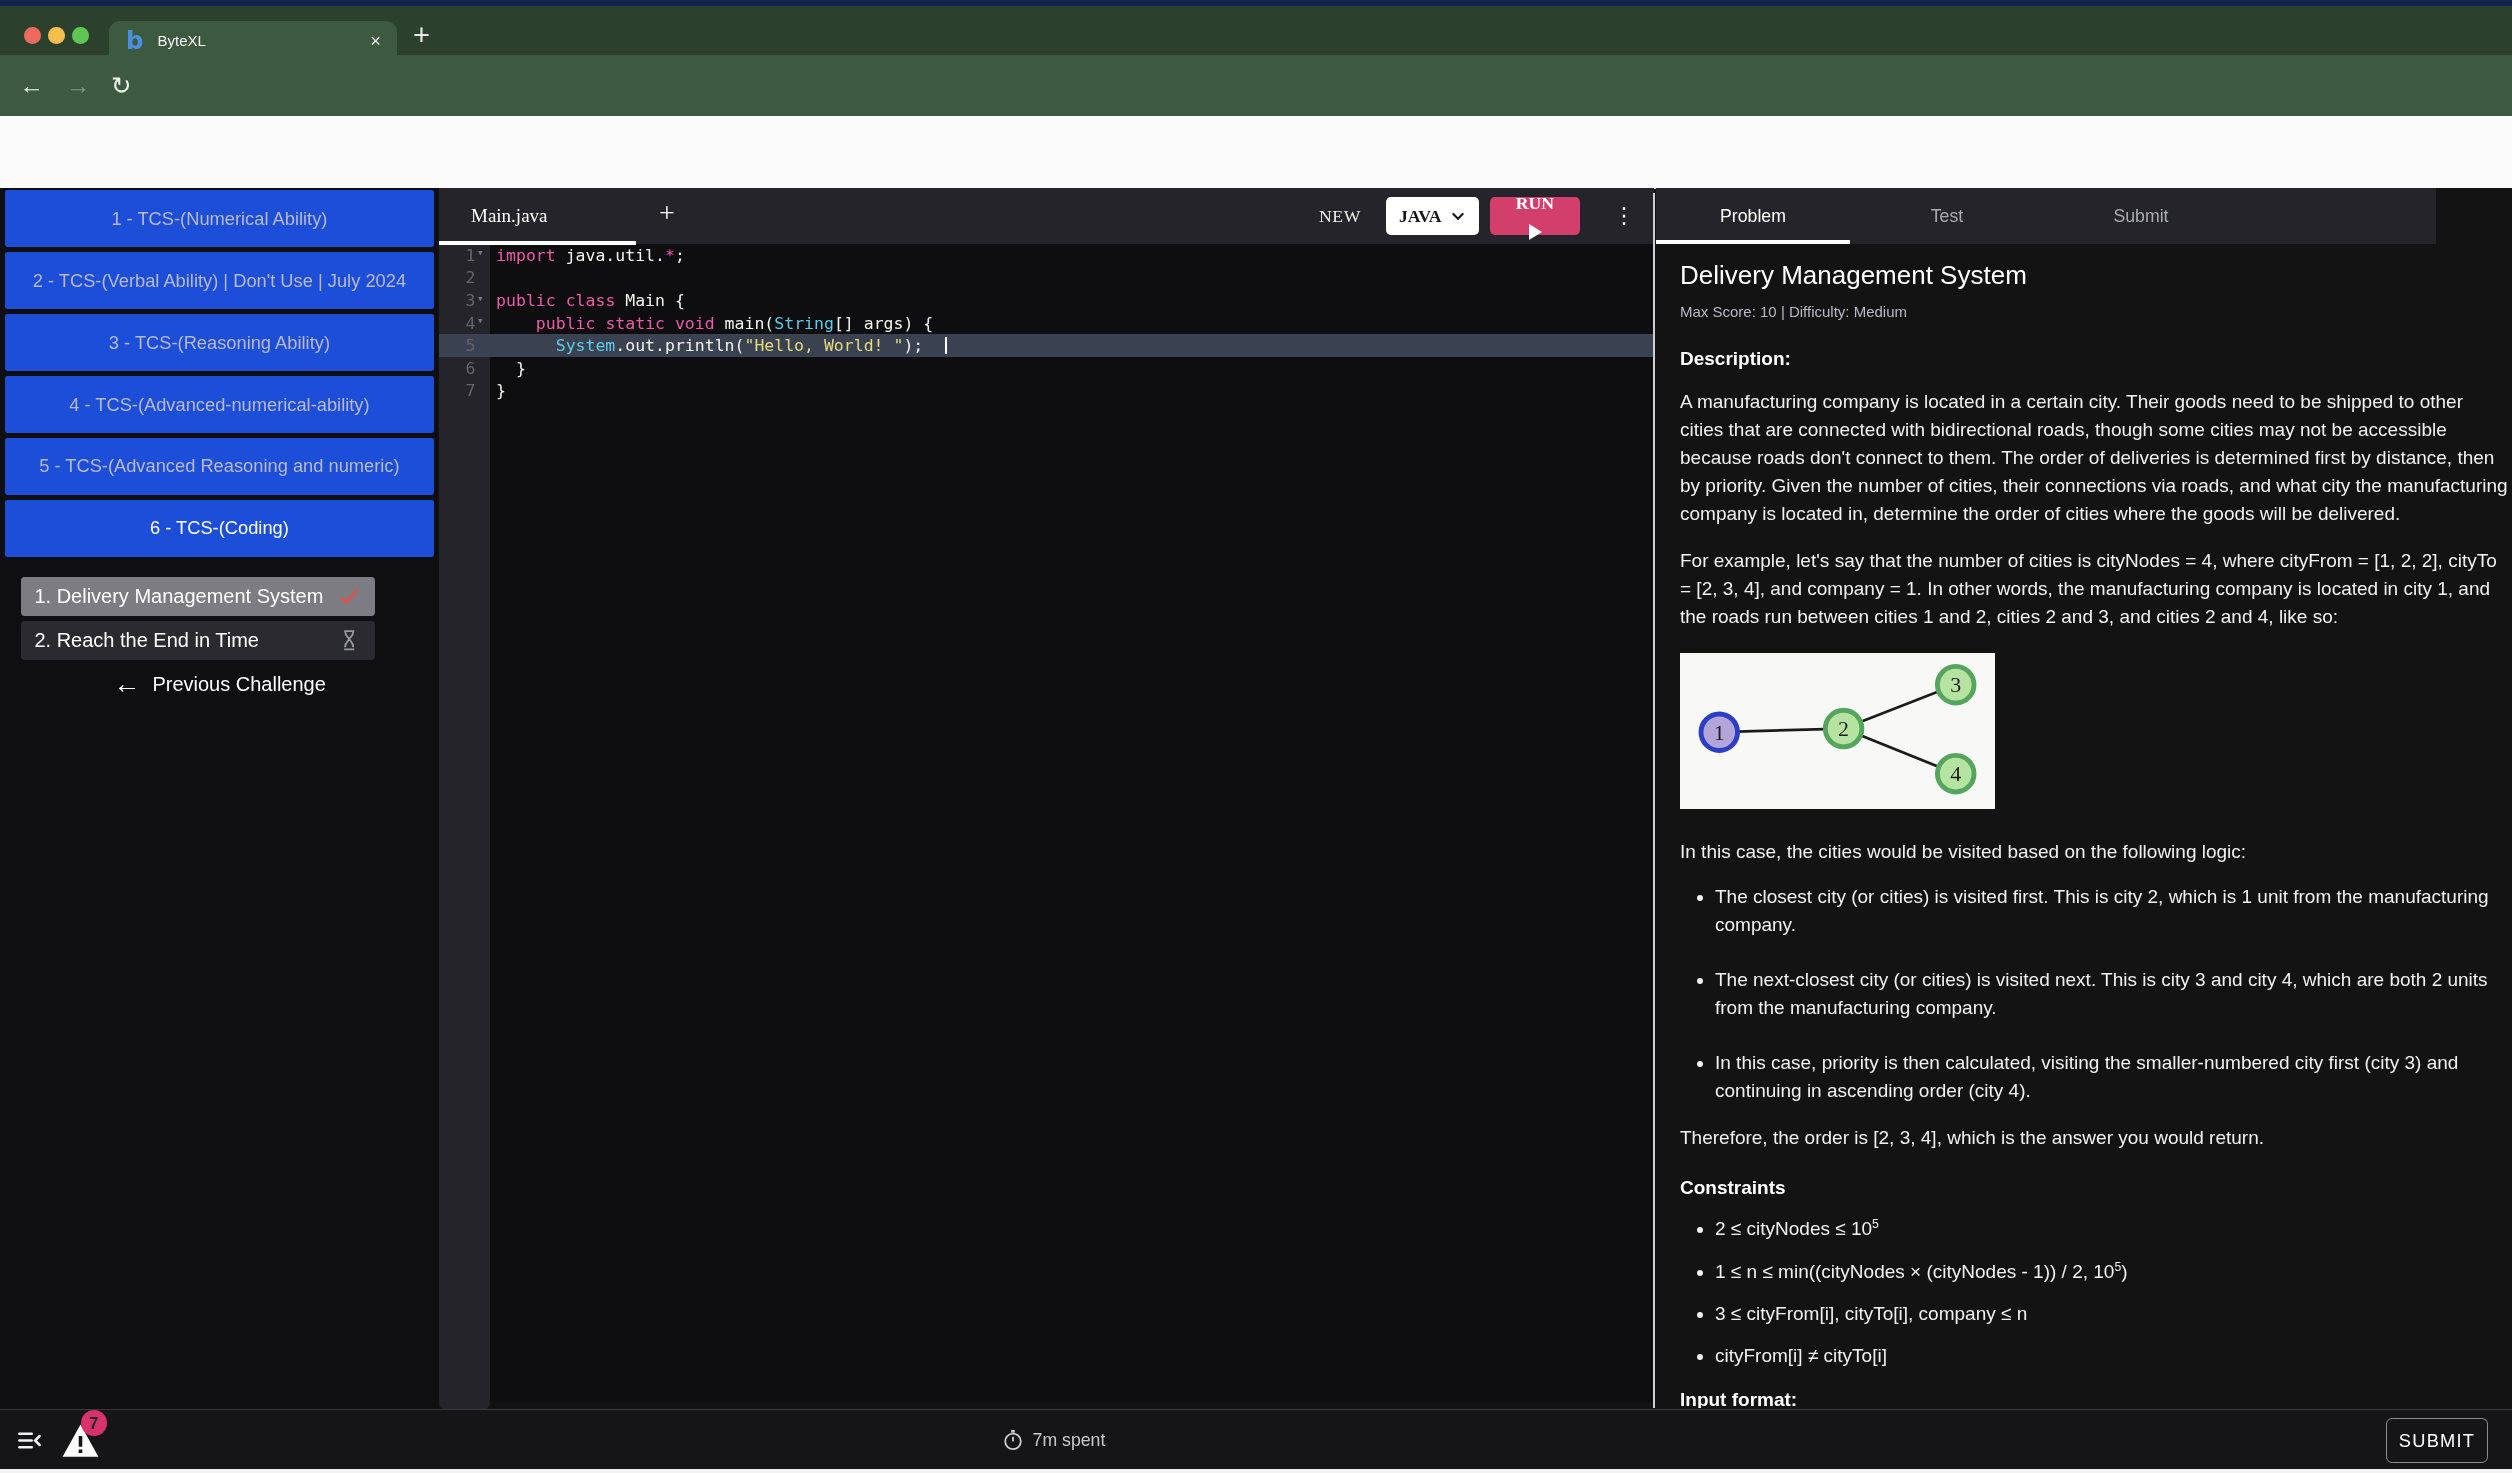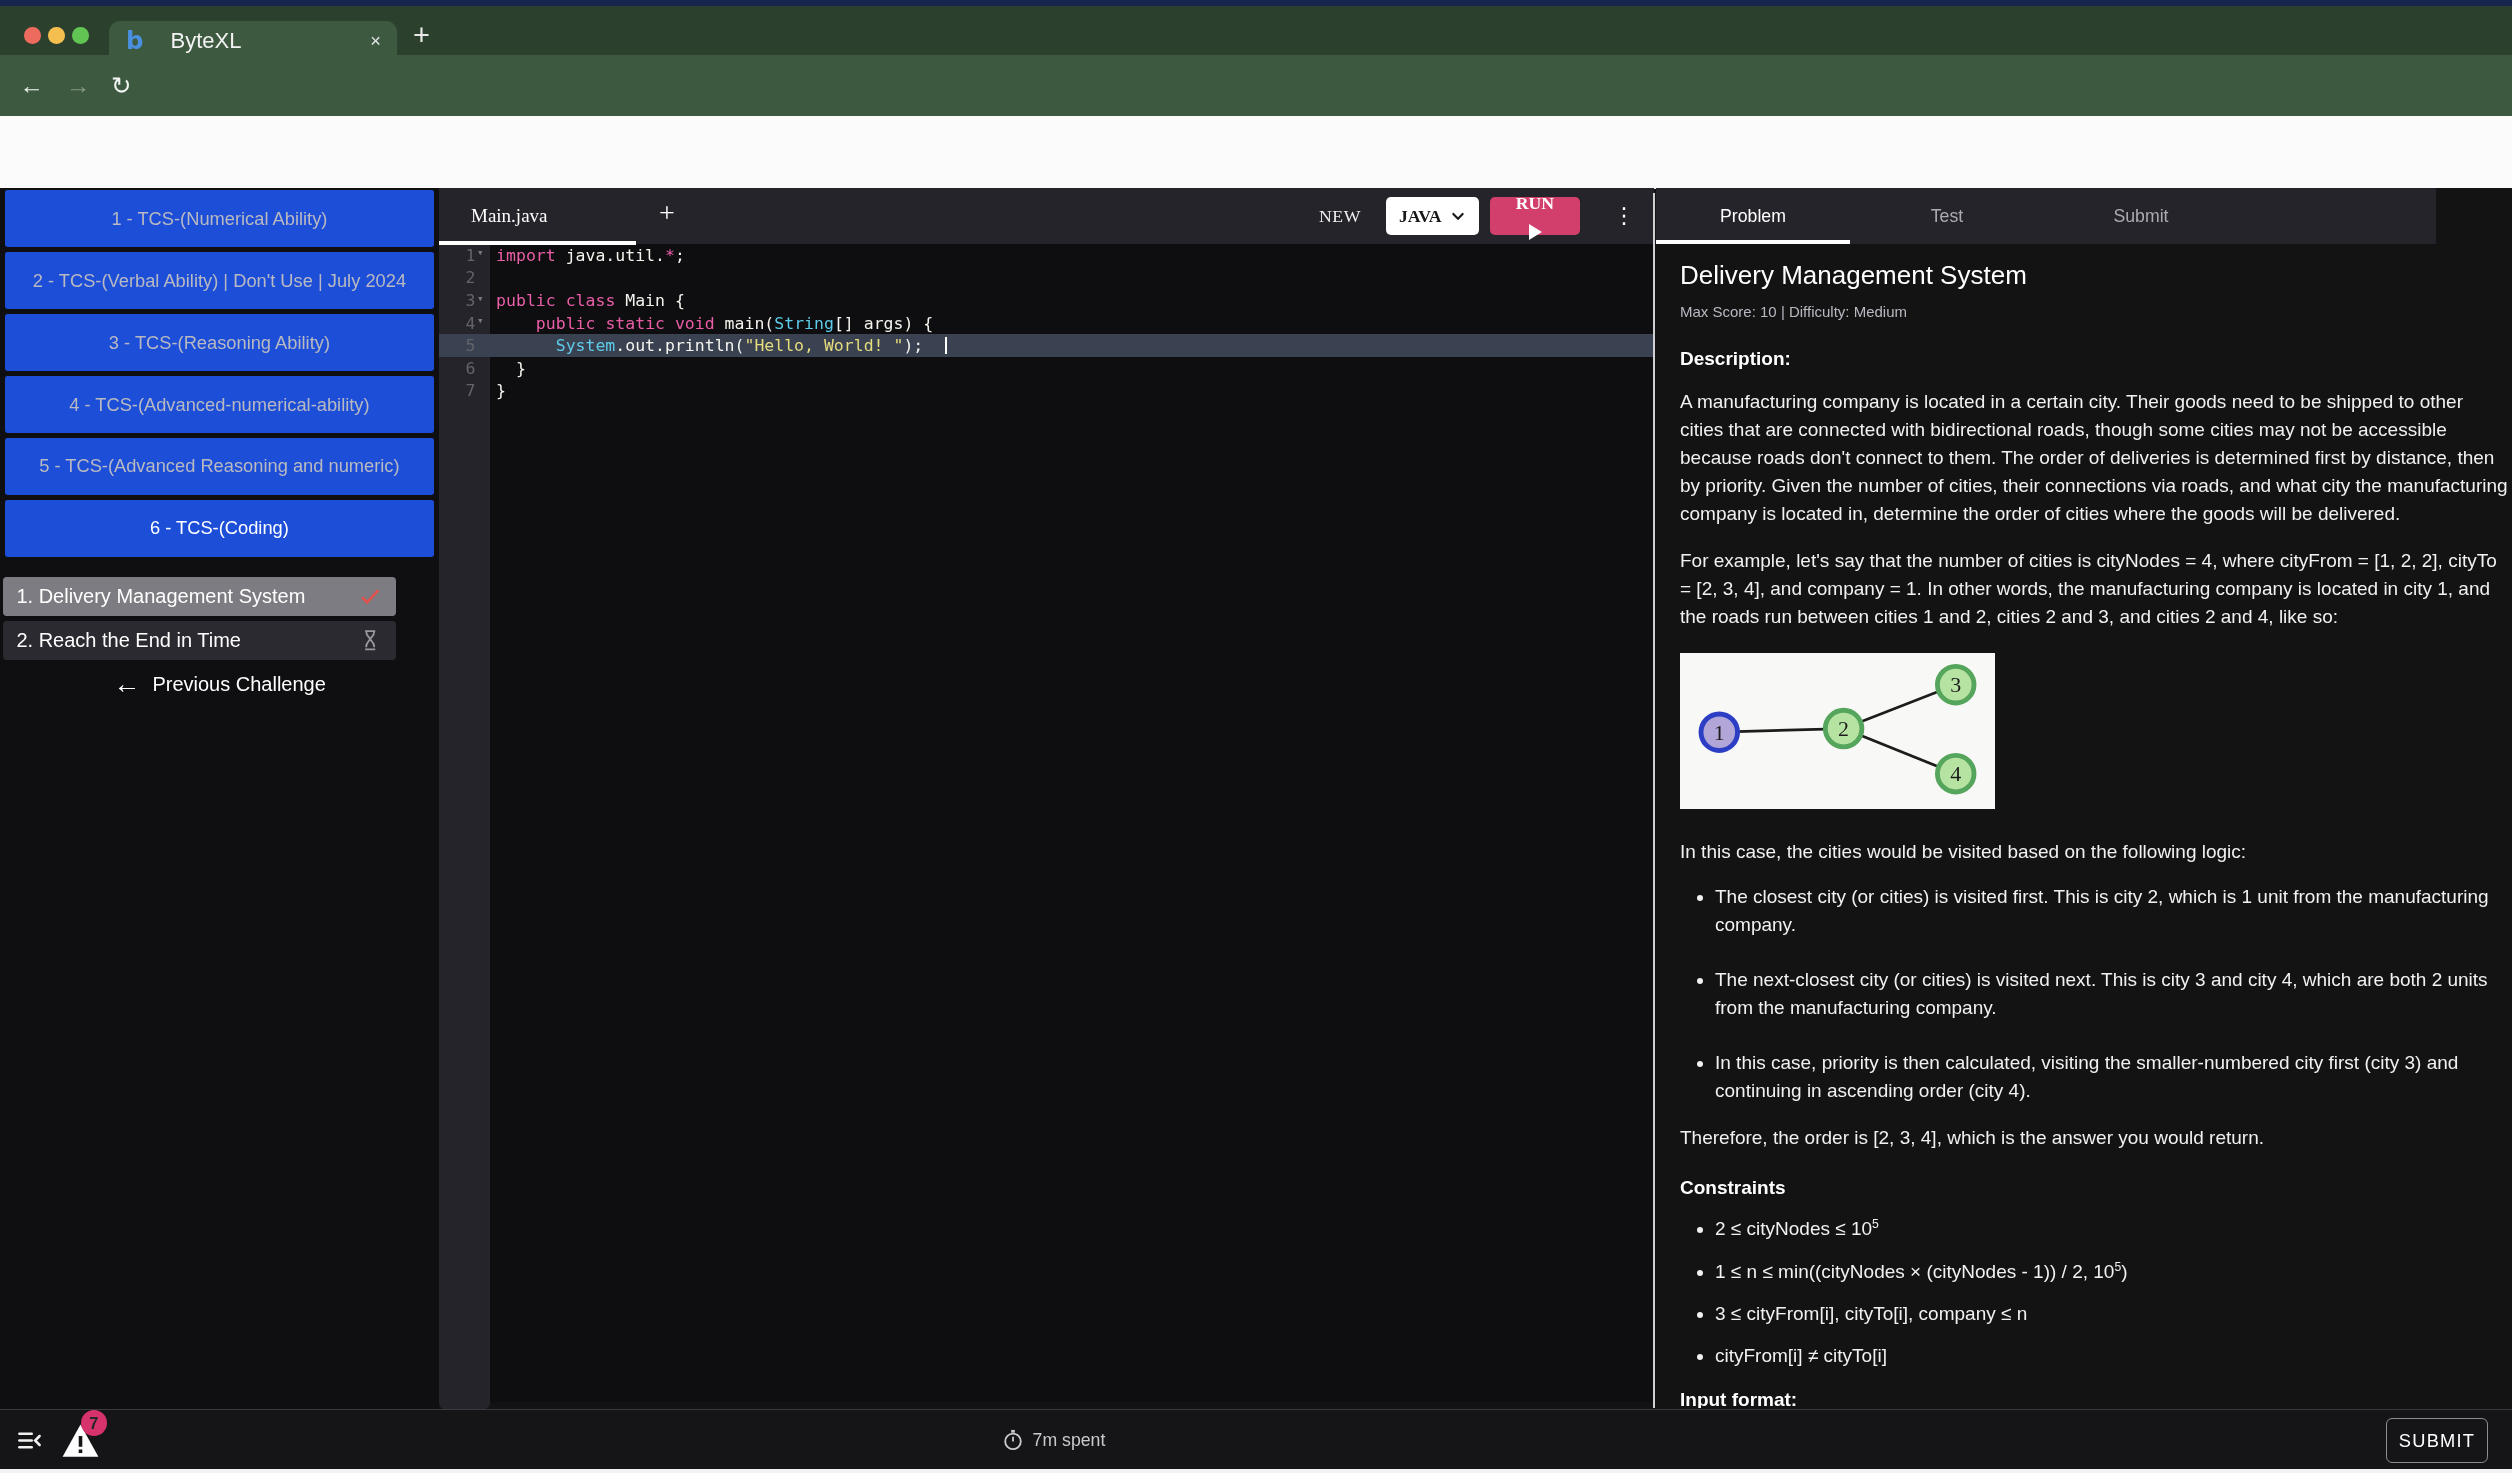--- a/index.html
+++ b/index.html
@@ -6,21 +6,21 @@
   .screen{position:relative;width:2512px;height:1474px;overflow:hidden;
     font-family:"Liberation Sans",sans-serif;background:#121214;}
   
   .top-edge{position:absolute;left:0;top:0;width:2512px;height:6.1px;background:#15254e;}
   .tabs-row{position:absolute;left:0;top:6.1px;width:2512px;height:49px;background:#2b402d;}
   .tl{position:absolute;top:21px;width:16.5px;height:16.5px;border-radius:50%;}
   .tl.r{left:24.4px;background:#ec6a5e;} .tl.y{left:48px;background:#f5bf4f;} .tl.g{left:72px;background:#61c554;}
   .btab{position:absolute;left:109px;top:14.7px;width:288px;height:40px;background:#3d5a41;
     border-radius:11px 11px 0 0;display:flex;align-items:center;color:#f2f2f2;}
   .btab .fav{margin-left:17px;font-size:24.4px;font-weight:bold;color:#4a90e2;font-family:"DejaVu Sans",sans-serif;}
-  .btab .ttl{margin-left:27px;font-size:22px;}
+  .btab .ttl{margin-left:14px;font-size:15px;}
   .btab .cls{position:absolute;right:16px;font-size:18.3px;color:#e6e6e6;}
   .newtab{position:absolute;left:413px;top:13.4px;font-size:29px;color:#e8e8e8;font-weight:200;}
   .url-row{position:absolute;left:0;top:55px;width:2512px;height:61px;background:#3d5a41;}
   .nav-ic{position:absolute;top:0;height:61px;display:flex;align-items:center;font-size:24.4px;color:#f0f3f0;}
   .url-pill{position:absolute;left:153px;top:65px;width:2009px;height:42px;border-radius:21px;background:#2f4733;
     display:flex;align-items:center;}
   .url-pill .host{margin-left:54px;font-size:21px;color:#eef2ee;}
   .url-pill .path{font-size:21px;color:#a3b5a3;}
   .url-star{position:absolute;right:14.7px;font-size:24.4px;color:#d3dcd3;}
   .ext{position:absolute;top:72px;width:28px;height:28px;}
@@ -39,21 +39,21 @@
   .search input::placeholder{color:#9aa0a6;}
   .uname{position:absolute;left:2380px;top:116px;height:72px;display:flex;align-items:center;
     font-size:21.4px;font-weight:600;color:#3c4043;}
   .avatar{position:absolute;left:2324px;top:136px;width:40px;height:40px;border-radius:50%;overflow:hidden;background:#4e7d85;}
   
   .sidebar{position:absolute;left:0;top:188px;width:439px;height:1221px;background:#0f0f11;}
   .sections{position:absolute;left:4.9px;top:2.4px;width:429px;}
   .scard{height:57px;margin-bottom:4.9px;background:#1d4ed8;border-radius:2.4px;display:flex;align-items:center;
     justify-content:center;font-size:18.3px;color:#b9b9c1;text-align:center;padding:0 8.6px;box-sizing:border-box;}
   .scard.active{color:#ffffff;}
-  .challenges{position:absolute;left:3px;top:389px;width:393px;}
+  .challenges{position:absolute;left:21px;top:389px;width:354px;}
   .chitem{height:39px;border-radius:3.7px;background:#2a2a30;margin-bottom:4.9px;display:flex;align-items:center;
     padding:0 13.4px;box-sizing:border-box;color:#fff;font-size:20px;}
   .chitem.sel{background:#7c7c82;}
   .chitem .lbl{flex:1;}
   .prev{position:absolute;left:0;top:481px;width:439px;display:flex;align-items:center;justify-content:center;
     gap:12.2px;color:#fff;font-size:20px;font-weight:500;}
   .prev .arr{font-size:27px;}
   
   .gutterpanel{position:absolute;left:439px;top:188px;width:51px;height:1222px;background:#24242a;border-radius:0 0 7.3px 7.3px;}
   .tabbar{position:absolute;left:439px;top:188px;width:1215px;height:56px;background:#24242a;font-family:Liberation Serif, serif;}

